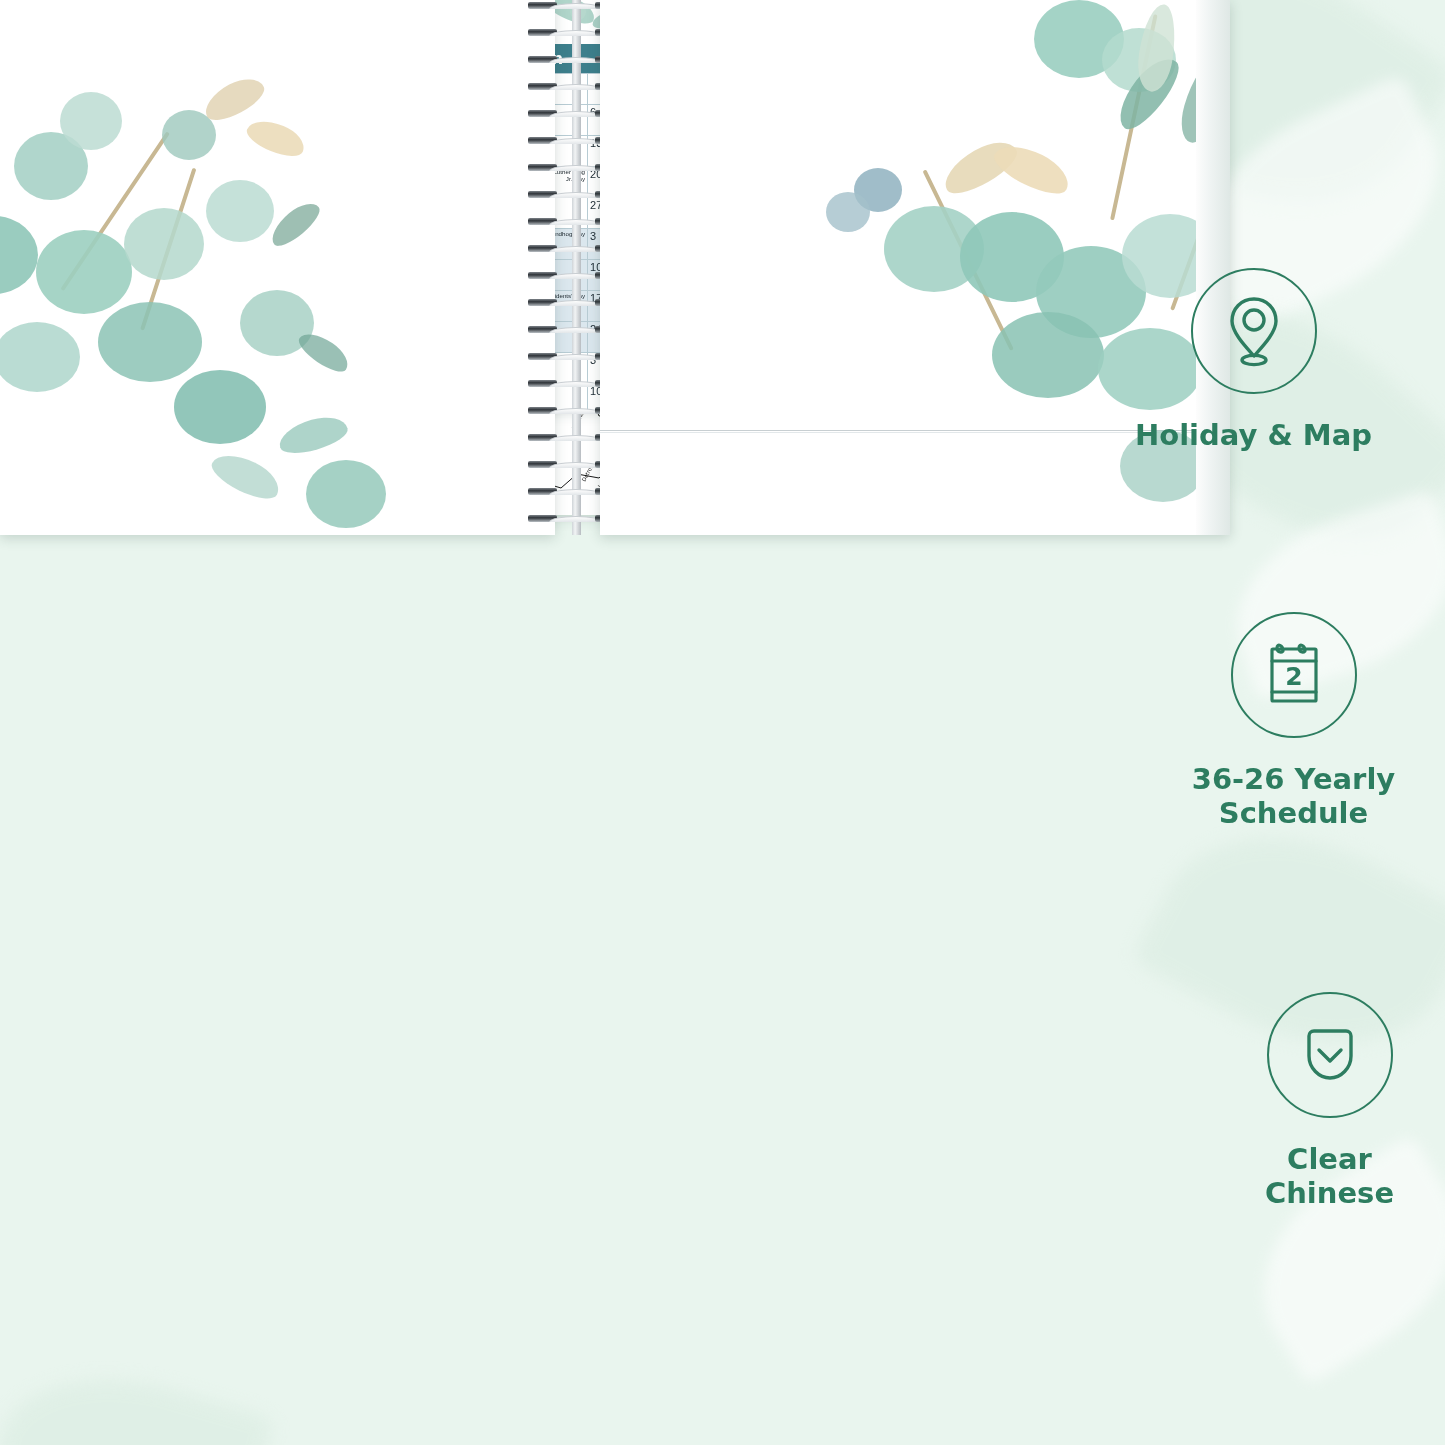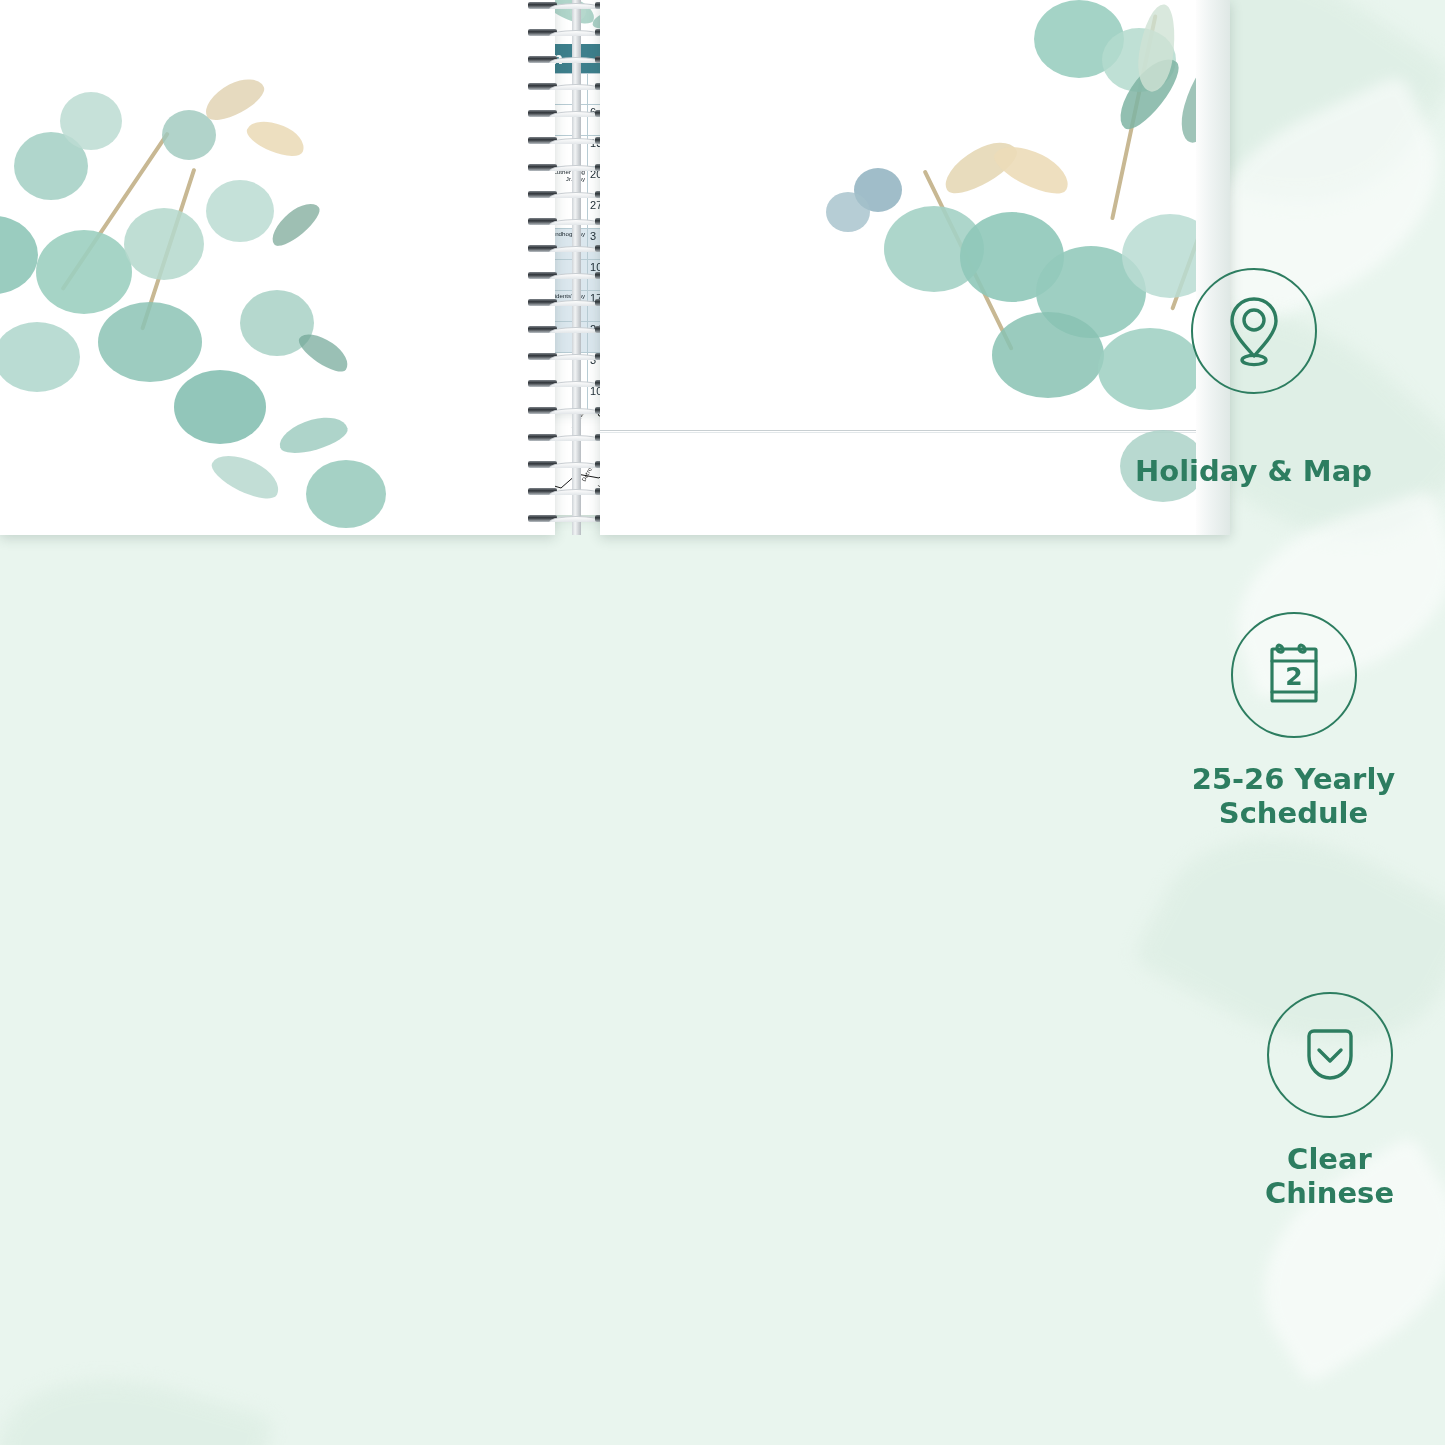--- a/index.html
+++ b/index.html
@@ -115,21 +115,21 @@
   .lf{position:absolute;border-radius:54% 46% 50% 50%/60% 60% 40% 40%;}
   .rnd{position:absolute;border-radius:50%;}
   .stem{position:absolute;background:#c8b893;border-radius:2px;transform-origin:bottom center;}
 
   
   .feature{position:absolute;display:flex;flex-direction:column;align-items:center;}
   .ficon{width:122px;height:122px;border:2.6px solid #2d7d60;border-radius:50%;
          display:flex;align-items:center;justify-content:center;background:transparent;}
   .flabel{margin-top:24px;color:#2d7d60;font-size:29px;font-weight:bold;line-height:1.18;
           text-align:center;font-family:"DejaVu Sans",sans-serif;}
-  #feat-1{left:1146px;top:268px;width:215px;gap:36px;}
+  #feat-1{left:1146px;top:268px;width:215px;}
   #feat-2{left:1186px;top:612px;width:215px;}
   #feat-3{left:1222px;top:992px;width:215px;}
   #feat-1 .flabel{white-space:nowrap;}
 </style>
 </head>
 <body>
 
 <div class="bg-wash">
   <div class="wleaf" style="left:60px;top:-40px;width:300px;height:200px;transform:rotate(22deg);"></div>
   <div class="wleaf2" style="left:240px;top:-60px;width:340px;height:180px;transform:rotate(-14deg);"></div>
@@ -871,21 +871,21 @@
   <div class="ficon">
     <svg width="70" height="76" viewBox="0 0 70 76" fill="none" stroke="#2d7d60" stroke-width="3.2" stroke-linecap="round" stroke-linejoin="round">
       <rect x="13" y="12" width="44" height="52" rx="1"></rect>
       <path d="M13 24 H57"></path>
       <path d="M13 55 H57"></path>
       <path d="M24 14 C24 8 18 6 18 11 C18 15 22 16 24 14 Z"></path>
       <path d="M46 14 C46 8 40 6 40 11 C40 15 44 16 46 14 Z"></path>
       <text x="35" y="48" text-anchor="middle" font-family="DejaVu Sans" font-size="25" font-weight="bold" fill="#2d7d60" stroke="none">2</text>
     </svg>
   </div>
-  <div class="flabel">25-26 Yearly Schedule</div>
+  <div class="flabel">36-26 Yearly Schedule</div>
 </div>
 
 <div class="feature" id="feat-3">
   <div class="ficon">
     <svg width="70" height="70" viewBox="0 0 70 70" fill="none" stroke="#2d7d60" stroke-width="3.4" stroke-linecap="round" stroke-linejoin="round">
       <path d="M14 16 C14 13 16 11 19 11 H51 C54 11 56 13 56 16 V36 C56 48 46 58 35 58 C24 58 14 48 14 36 Z"></path>
       <path d="M24 30 L35 41 L46 30"></path>
     </svg>
   </div>
   <div class="flabel">Clear Chinese</div>

